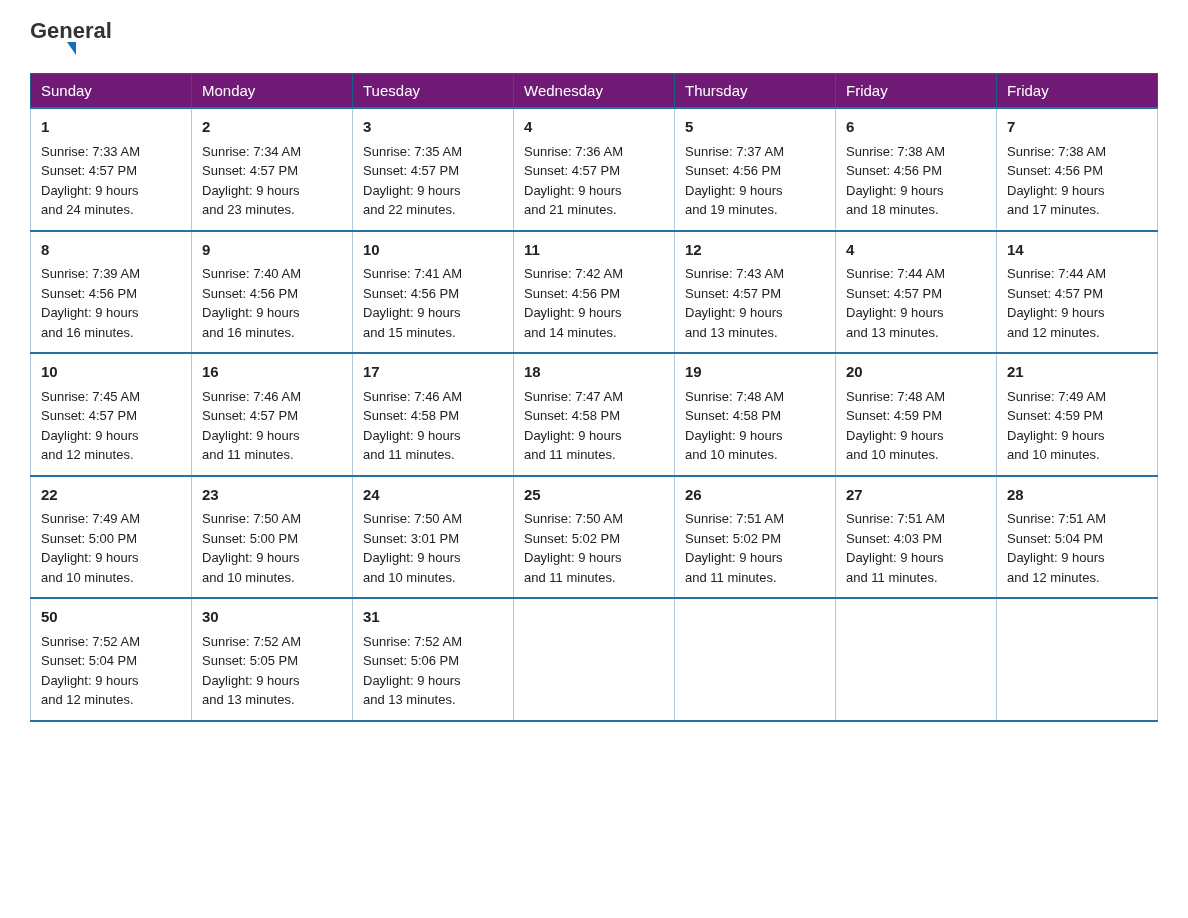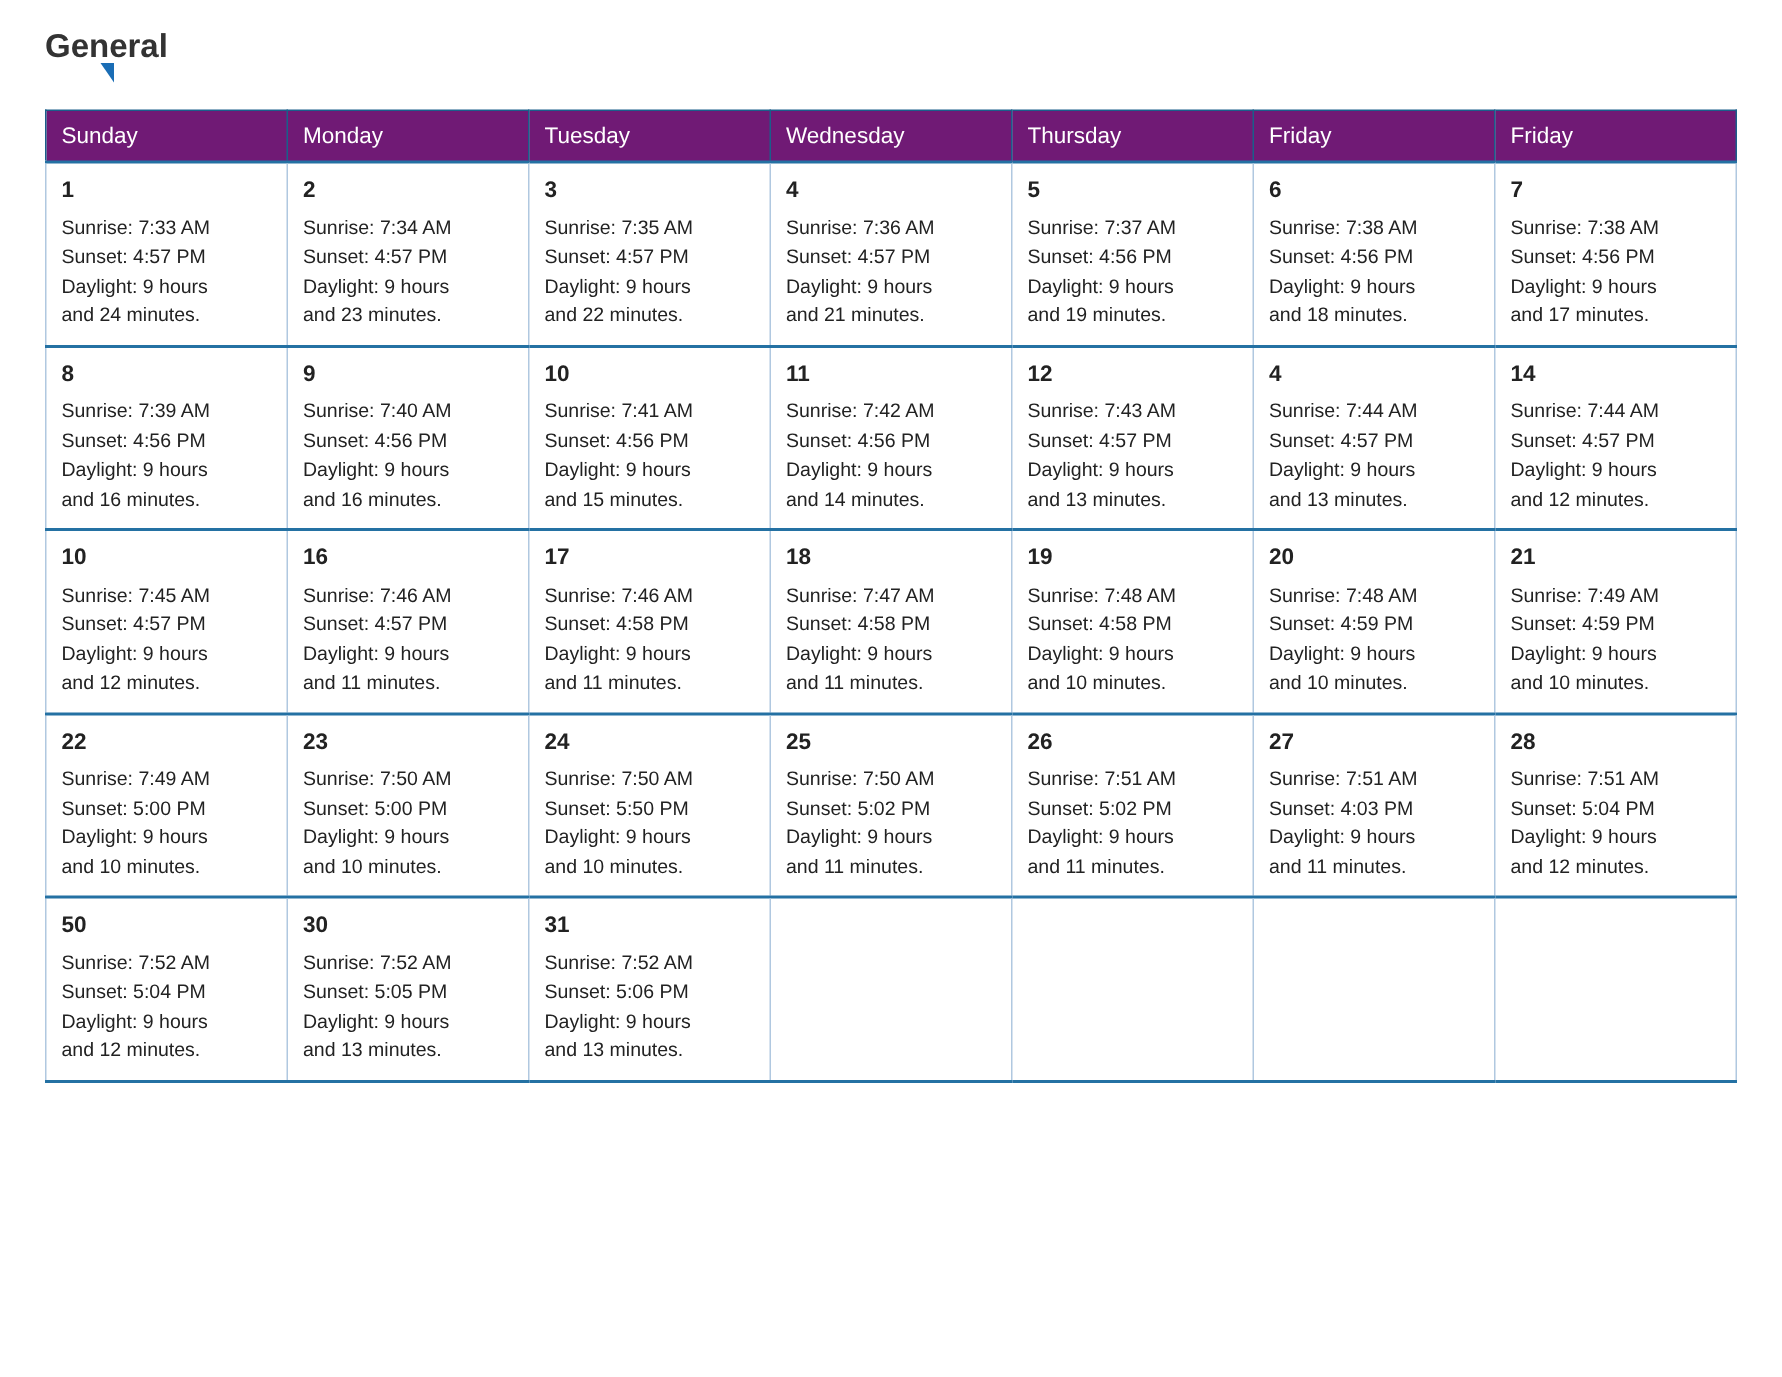--- a/index.html
+++ b/index.html
@@ -148,21 +148,21 @@
         <td><span class="day-num">16</span><span>Sunrise: 7:46 AM</span><br><span>Sunset: 4:57 PM</span><br><span>Daylight: 9 hours</span><br><span>and 11 minutes.</span></td>
         <td><span class="day-num">17</span><span>Sunrise: 7:46 AM</span><br><span>Sunset: 4:58 PM</span><br><span>Daylight: 9 hours</span><br><span>and 11 minutes.</span></td>
         <td><span class="day-num">18</span><span>Sunrise: 7:47 AM</span><br><span>Sunset: 4:58 PM</span><br><span>Daylight: 9 hours</span><br><span>and 11 minutes.</span></td>
         <td><span class="day-num">19</span><span>Sunrise: 7:48 AM</span><br><span>Sunset: 4:58 PM</span><br><span>Daylight: 9 hours</span><br><span>and 10 minutes.</span></td>
         <td><span class="day-num">20</span><span>Sunrise: 7:48 AM</span><br><span>Sunset: 4:59 PM</span><br><span>Daylight: 9 hours</span><br><span>and 10 minutes.</span></td>
         <td><span class="day-num">21</span><span>Sunrise: 7:49 AM</span><br><span>Sunset: 4:59 PM</span><br><span>Daylight: 9 hours</span><br><span>and 10 minutes.</span></td>
       </tr>
       <tr class="row-border-top">
         <td><span class="day-num">22</span><span>Sunrise: 7:49 AM</span><br><span>Sunset: 5:00 PM</span><br><span>Daylight: 9 hours</span><br><span>and 10 minutes.</span></td>
         <td><span class="day-num">23</span><span>Sunrise: 7:50 AM</span><br><span>Sunset: 5:00 PM</span><br><span>Daylight: 9 hours</span><br><span>and 10 minutes.</span></td>
-        <td><span class="day-num">24</span><span>Sunrise: 7:50 AM</span><br><span>Sunset: 5:50 PM</span><br><span>Daylight: 9 hours</span><br><span>and 10 minutes.</span></td>
+        <td><span class="day-num">24</span><span>Sunrise: 7:50 AM</span><br><span>Sunset: 3:01 PM</span><br><span>Daylight: 9 hours</span><br><span>and 10 minutes.</span></td>
         <td><span class="day-num">25</span><span>Sunrise: 7:50 AM</span><br><span>Sunset: 5:02 PM</span><br><span>Daylight: 9 hours</span><br><span>and 11 minutes.</span></td>
         <td><span class="day-num">26</span><span>Sunrise: 7:51 AM</span><br><span>Sunset: 5:02 PM</span><br><span>Daylight: 9 hours</span><br><span>and 11 minutes.</span></td>
         <td><span class="day-num">27</span><span>Sunrise: 7:51 AM</span><br><span>Sunset: 4:03 PM</span><br><span>Daylight: 9 hours</span><br><span>and 11 minutes.</span></td>
         <td><span class="day-num">28</span><span>Sunrise: 7:51 AM</span><br><span>Sunset: 5:04 PM</span><br><span>Daylight: 9 hours</span><br><span>and 12 minutes.</span></td>
       </tr>
       <tr class="row-border-top">
         <td><span class="day-num">50</span><span>Sunrise: 7:52 AM</span><br><span>Sunset: 5:04 PM</span><br><span>Daylight: 9 hours</span><br><span>and 12 minutes.</span></td>
         <td><span class="day-num">30</span><span>Sunrise: 7:52 AM</span><br><span>Sunset: 5:05 PM</span><br><span>Daylight: 9 hours</span><br><span>and 13 minutes.</span></td>
         <td><span class="day-num">31</span><span>Sunrise: 7:52 AM</span><br><span>Sunset: 5:06 PM</span><br><span>Daylight: 9 hours</span><br><span>and 13 minutes.</span></td>
         <td></td>

